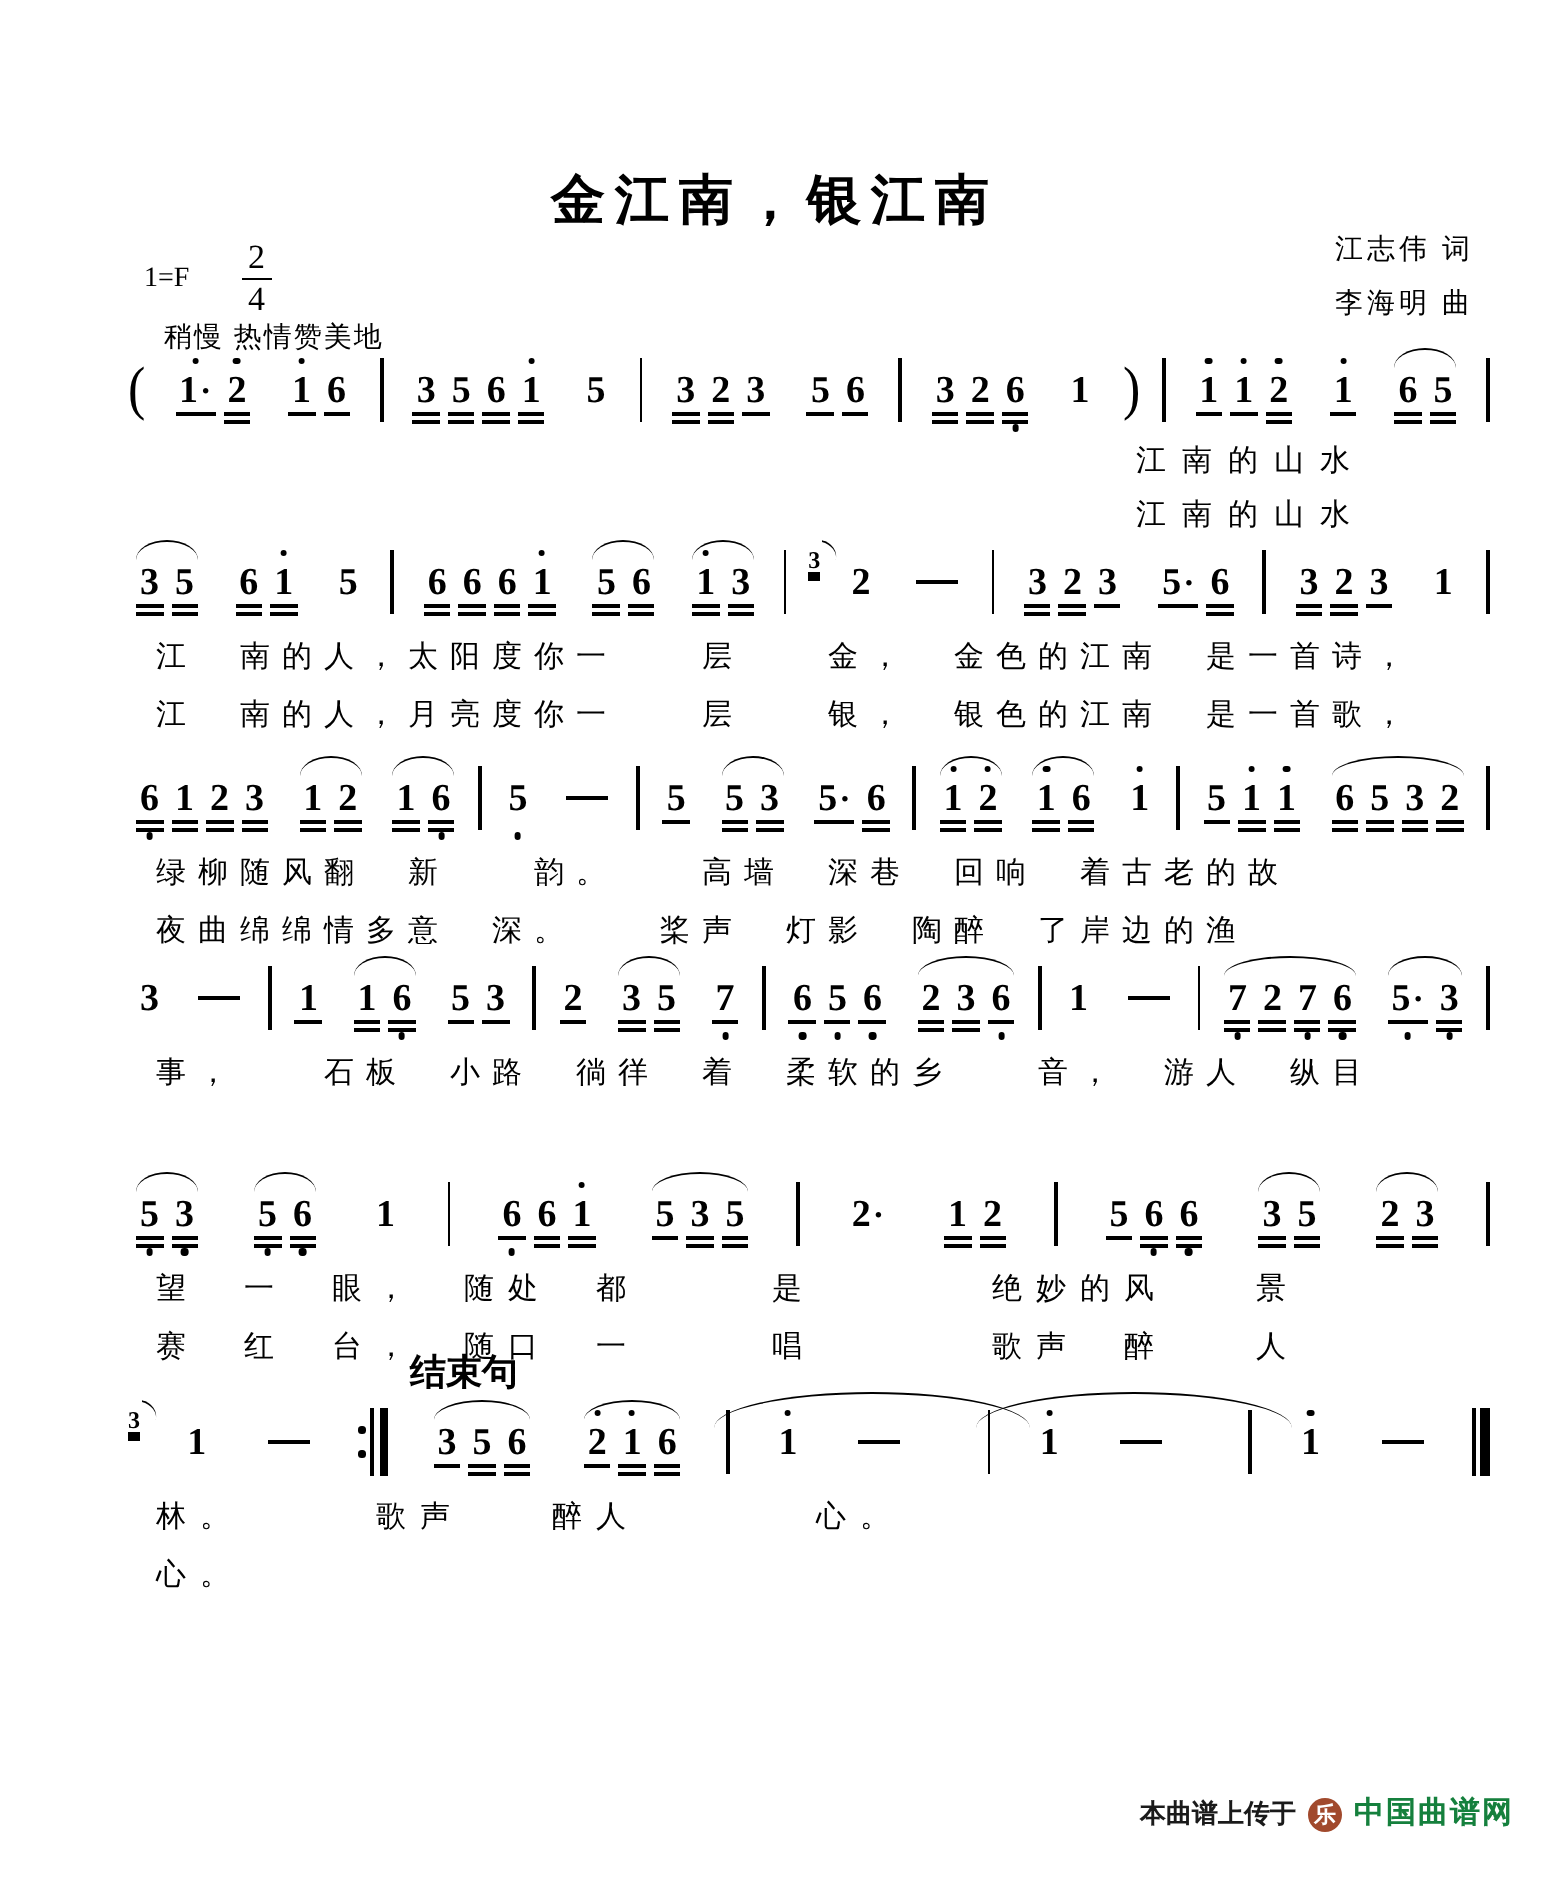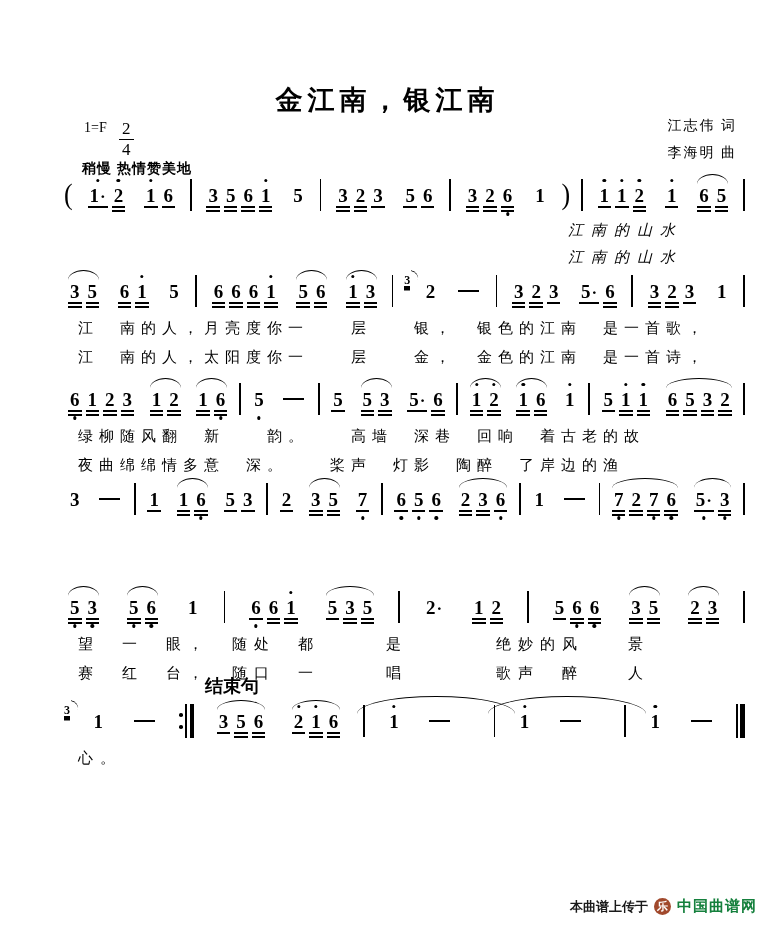--- a/index.html
+++ b/index.html
@@ -1,23 +1,23 @@
 <!DOCTYPE html>
 <html><head>
 <meta charset="utf-8">
 <style>
   html,body{margin:0;padding:0;background:#fff;}
   .sheet{position:relative;width:775px;height:940px;background:#ffffff;overflow:hidden;
          font-family:"Liberation Serif","DejaVu Serif",serif;color:#000;}
   .title{position:absolute;top:82px;left:0;width:100%;text-align:center;
          font-size:27px;font-weight:bold;letter-spacing:5px;}
-  .keysig{position:absolute;left:84px;top:120px;font-size:14px;display:flex;gap:12px;}
+  .keysig{position:absolute;left:72px;top:120px;font-size:14px;display:flex;align-items:center;gap:26px;}
   .keysig .frac{display:inline-flex;flex-direction:column;align-items:center;font-size:17px;line-height:1.05;font-weight:normal;}
   .keysig .frac i{display:block;width:15px;height:1.5px;background:#000;margin:1px 0;}
-  .tempo{position:absolute;left:82px;top:160px;font-size:14px;font-weight:bold;
+  .tempo{position:absolute;left:82px;top:160px;font-size:14px;font-weight:normal;
          font-family:"Liberation Sans","DejaVu Sans",sans-serif;letter-spacing:1px;}
   .credits{position:absolute;right:38px;top:112px;font-size:14px;line-height:27px;text-align:center;letter-spacing:2px;}
   .section-label{position:absolute;left:205px;top:674px;font-size:18px;font-weight:bold;
          font-family:"Liberation Sans","DejaVu Sans",sans-serif;}
   .system{position:absolute;left:64px;right:30px;}
   .system[data-sys="1"]{top:174px}
   .system[data-sys="2"]{top:270px}
   .system[data-sys="3"]{top:378px}
   .system[data-sys="4"]{top:478px}
   .system[data-sys="5"]{top:586px}
@@ -42,24 +42,24 @@
   .rep{display:inline-flex;align-items:center;gap:2.5px;height:34px;}
   .rep .dots{display:inline-flex;flex-direction:column;justify-content:center;gap:8px;height:100%;}
   .rep .dots i{width:3.6px;height:3.6px;border-radius:50%;background:#000;}
   .rep .thin,.finalbar .thin{width:1.7px;height:34px;background:#000;display:inline-block;}
   .rep .thick,.finalbar .thick{width:4.5px;height:34px;background:#000;display:inline-block;}
   .finalbar{display:inline-flex;gap:2.5px;height:34px;}
   .tie{position:relative;width:0;height:34px;flex:none;}
   .tie i{position:absolute;left:-118px;top:-8px;width:158px;height:17px;
          border-top:1.7px solid #000;border-radius:50%/100% 100% 0 0;}
   .lyr{margin-top:7px;height:22px;font-size:15px;letter-spacing:7px;white-space:pre;}
-  .system[data-sys="1"] .lyr{padding-left:504px;letter-spacing:8px;margin-top:5px;font-style:italic;}
+  .system[data-sys="1"] .lyr{padding-left:504px;letter-spacing:8px;margin-top:5px;}
   .system[data-sys="2"] .lyr,.system[data-sys="3"] .lyr,.system[data-sys="4"] .lyr{letter-spacing:6px;}
   .lyr{padding-left:14px;}
-  .watermark{position:absolute;right:18px;top:897px;display:flex;align-items:center;gap:6px;
+  .watermark{position:absolute;right:18px;top:897px;display:flex;align-items:flex-end;gap:6px;
          font-family:"Liberation Sans","DejaVu Sans",sans-serif;}
   .wm-prefix{font-size:13px;color:#1a1a1a;font-weight:bold;}
   .wm-logo{width:17px;height:17px;border-radius:50%;background:#a1492c;color:#fff;
          font-size:11px;font-weight:bold;display:flex;align-items:center;justify-content:center;}
   .wm-site{font-size:15px;font-weight:bold;color:#15803d;letter-spacing:1px;}
 </style>
 </head>
 <body>
 
 <div class="sheet">
@@ -195,22 +195,22 @@
           <span class="grp">
             <span class="note"><span class="nn">3</span><i class="ul u0"></i><i class="ul u1"></i></span>
             <span class="note"><span class="nn">2</span><i class="ul u0"></i><i class="ul u1"></i></span>
             <span class="note"><span class="nn">3</span><i class="ul u0"></i></span>
           </span>
           <span class="grp">
             <span class="note"><span class="nn">1</span></span>
           </span>
           <span class="bar"></span>
         </div>
+        <div class="lyr">江　南的人，太阳度你一　　层　　金，　金色的江南　是一首诗，</div>
         <div class="lyr">江　南的人，月亮度你一　　层　　银，　银色的江南　是一首歌，</div>
-        <div class="lyr">江　南的人，太阳度你一　　层　　金，　金色的江南　是一首诗，</div>
       </div>
       <div class="system" data-sys="3">
         <div class="noterow">
           <span class="grp">
             <span class="note"><span class="nn">6</span><i class="od lo"></i><i class="ul u0"></i><i class="ul u1"></i></span>
             <span class="note"><span class="nn">1</span><i class="ul u0"></i><i class="ul u1"></i></span>
             <span class="note"><span class="nn">2</span><i class="ul u0"></i><i class="ul u1"></i></span>
             <span class="note"><span class="nn">3</span><i class="ul u0"></i><i class="ul u1"></i></span>
           </span>
           <span class="grp">
@@ -329,20 +329,21 @@
             <span class="note"><span class="nn">6</span><i class="od lo"></i><i class="ul u0"></i><i class="ul u1"></i></span>
             <i class="garc"></i>
           </span>
           <span class="grp">
             <span class="note"><span class="nn">5</span><span class="aug">·</span><i class="od lo"></i><i class="ul u0"></i></span>
             <span class="note"><span class="nn">3</span><i class="od lo"></i><i class="ul u0"></i><i class="ul u1"></i></span>
             <i class="garc"></i>
           </span>
           <span class="bar"></span>
         </div>
+        <div class="lyr">事，　　石板　小路　徜徉　着　柔软的乡　　音，　游人　纵目</div>
       </div>
       <div class="system" data-sys="5">
         <div class="noterow">
           <span class="grp">
             <span class="note"><span class="nn">5</span><i class="od lo"></i><i class="ul u0"></i><i class="ul u1"></i></span>
             <span class="note"><span class="nn">3</span><i class="od lo"></i><i class="ul u0"></i><i class="ul u1"></i></span>
             <i class="garc"></i>
           </span>
           <span class="grp">
             <span class="note"><span class="nn">5</span><i class="od lo"></i><i class="ul u0"></i><i class="ul u1"></i></span>
@@ -439,20 +440,21 @@
           <span class="bar"></span>
           <span class="grp">
             <span class="note"><span class="nn">1</span><i class="od hi"></i></span>
           </span>
           <span class="dash"></span>
           <span class="finalbar">
             <i class="thin"></i>
             <i class="thick"></i>
           </span>
         </div>
+        <div class="lyr">林。　　　歌声　　醉人　　　　心。</div>
         <div class="lyr">心。</div>
       </div>
     </div>
 
   <div class="watermark">
     <span class="wm-prefix">本曲谱上传于</span>
     <span class="wm-logo">乐</span>
     <span class="wm-site">中国曲谱网</span>
   </div>
 </div>

